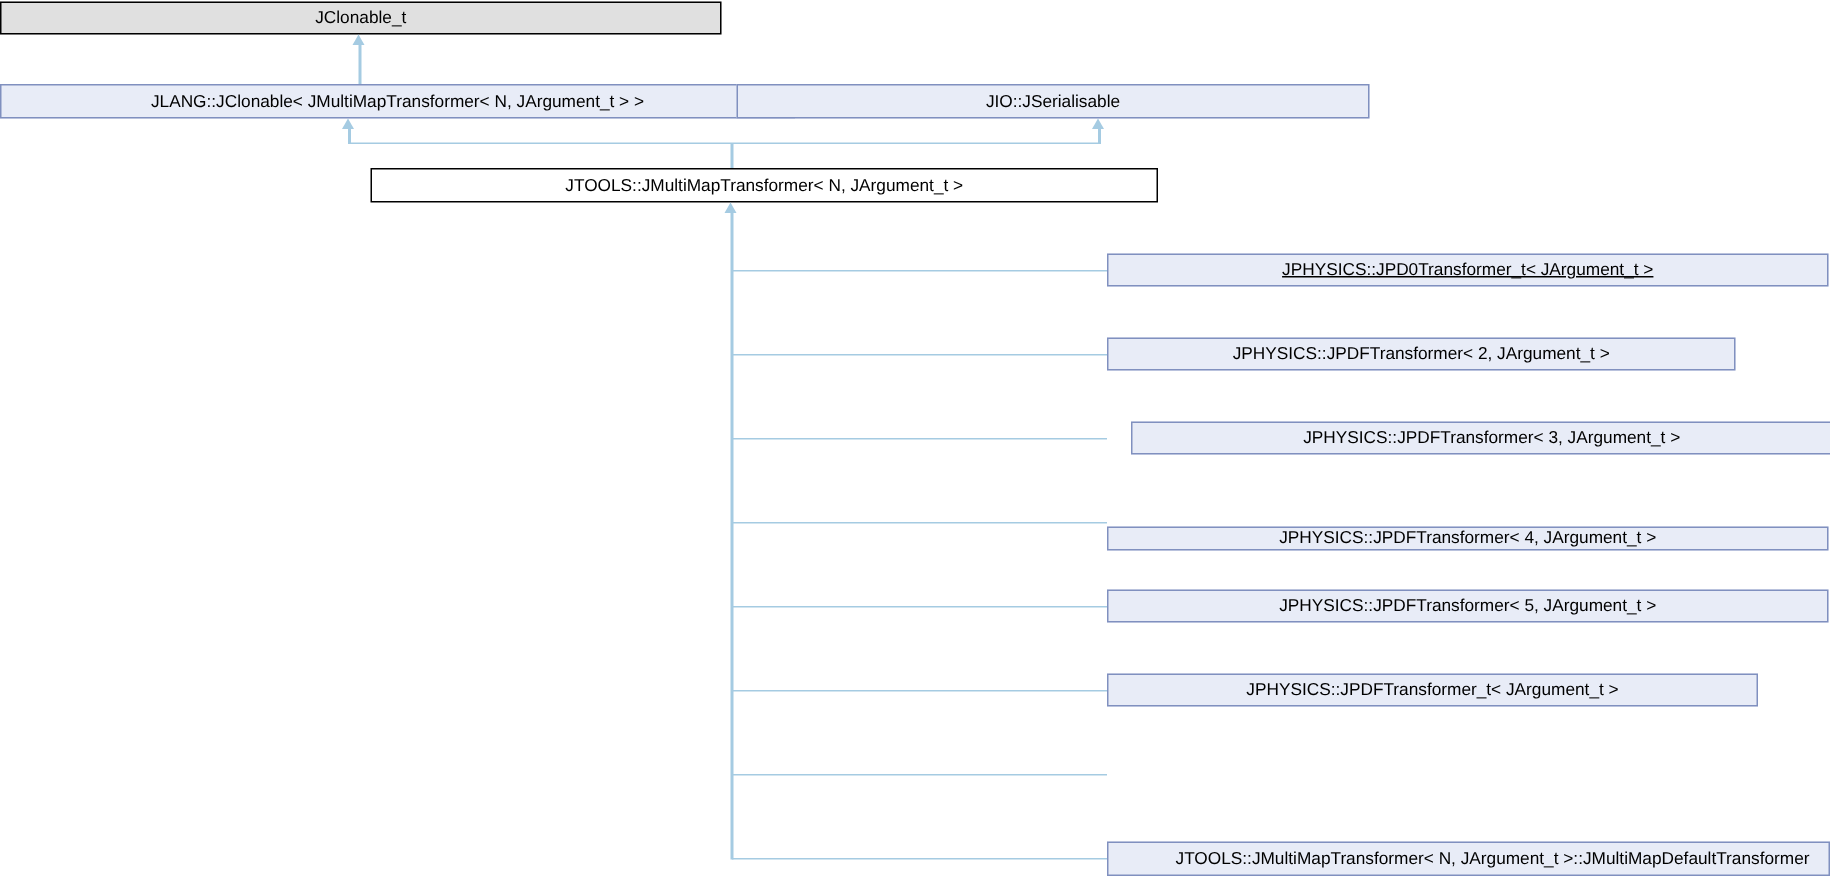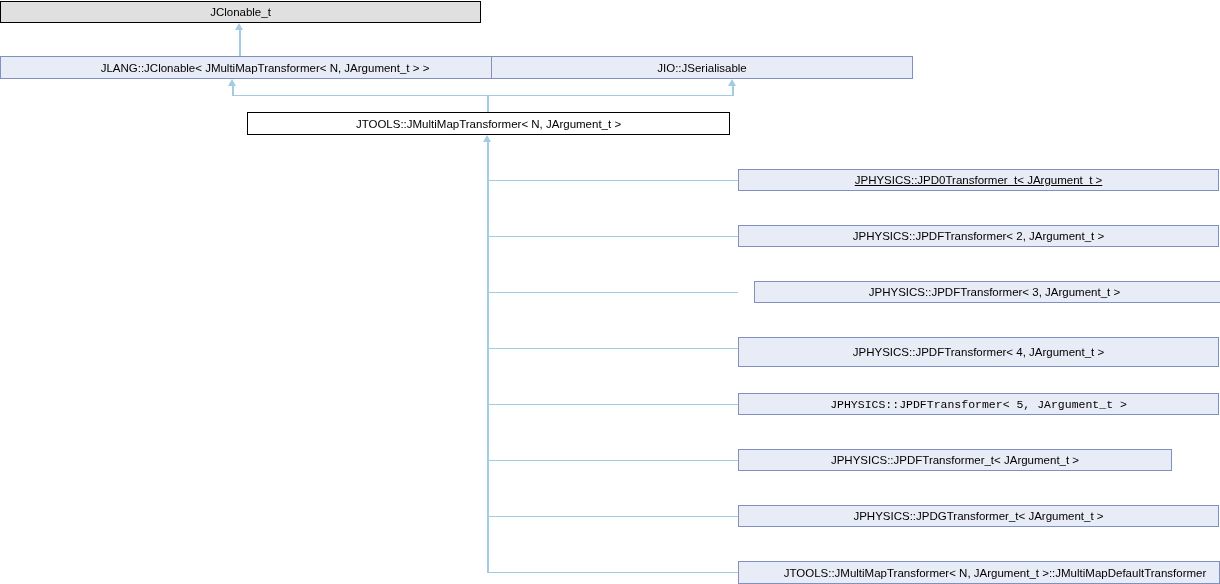--- a/index.html
+++ b/index.html
@@ -59,35 +59,34 @@
 <body>
 
 <div id="canvas">
 
   <div class="node plain" style="left:0px; top:1px; width:481px; height:22px;">JClonable_t</div>
 
   <div class="node linked" style="left:0px; top:56px; width:530px; height:23px;">JLANG::JClonable&lt; JMultiMapTransformer&lt; N, JArgument_t &gt; &gt;</div>
 
   <div class="node linked" style="left:491px; top:56px; width:422px; height:23px;">JIO::JSerialisable</div>
 
-  <div class="node current" style="left:247px; top:112px; width:483px; height:23px;">JTOOLS::JMultiMapTransformer&lt; N, JArgument_t &gt;</div>
+  <div class="node current" style="left:247px; top:112px; width:525px; height:23px;">JTOOLS::JMultiMapTransformer&lt; N, JArgument_t &gt;</div>
 
   <div class="node linked" style="left:738px; top:169px; width:481px; height:22px;text-decoration:underline;">JPHYSICS::JPD0Transformer_t&lt; JArgument_t &gt;</div>
 
-  <div class="node linked" style="left:738px; top:225px; width:481px; height:22px;">JPHYSICS::JPDFTransformer&lt; 2, JArgument_t &gt;</div>
+  <div class="node linked" style="left:738px; top:225px; width:419px; height:22px;">JPHYSICS::JPDFTransformer&lt; 2, JArgument_t &gt;</div>
 
   <div class="node linked" style="left:754px; top:281px; width:481px; height:22px;">JPHYSICS::JPDFTransformer&lt; 3, JArgument_t &gt;</div>
 
-  <div class="node linked" style="left:738px; top:337px; width:481px; height:30px;">JPHYSICS::JPDFTransformer&lt; 4, JArgument_t &gt;</div>
+  <div class="node linked" style="left:738px; top:351px; width:481px; height:16px;">JPHYSICS::JPDFTransformer&lt; 4, JArgument_t &gt;</div>
 
-  <div class="node linked" style="left:738px; top:393px; width:481px; height:22px;font-family:Liberation Mono, monospace;">JPHYSICS::JPDFTransformer&lt; 5, JArgument_t &gt;</div>
+  <div class="node linked" style="left:738px; top:393px; width:481px; height:22px;">JPHYSICS::JPDFTransformer&lt; 5, JArgument_t &gt;</div>
 
   <div class="node linked" style="left:738px; top:449px; width:434px; height:22px;">JPHYSICS::JPDFTransformer_t&lt; JArgument_t &gt;</div>
 
-  <div class="node linked" style="left:738px; top:505px; width:481px; height:22px;">JPHYSICS::JPDGTransformer_t&lt; JArgument_t &gt;</div>
 
   <div class="node linked" style="left:738px; top:561px; width:482px; height:23px;padding-left:32px;">JTOOLS::JMultiMapTransformer&lt; N, JArgument_t &gt;::JMultiMapDefaultTransformer</div>
 
   <div class="arrow-up" style="left:235px; top:23px;"></div>
   <div class="edge v" style="left:239px; top:30px; height:26px;"></div>
 
   <div class="arrow-up" style="left:228px; top:79px;"></div>
   <div class="edge v" style="left:232px; top:86px; height:10px;"></div>
 
   <div class="arrow-up" style="left:728px; top:79px;"></div>

